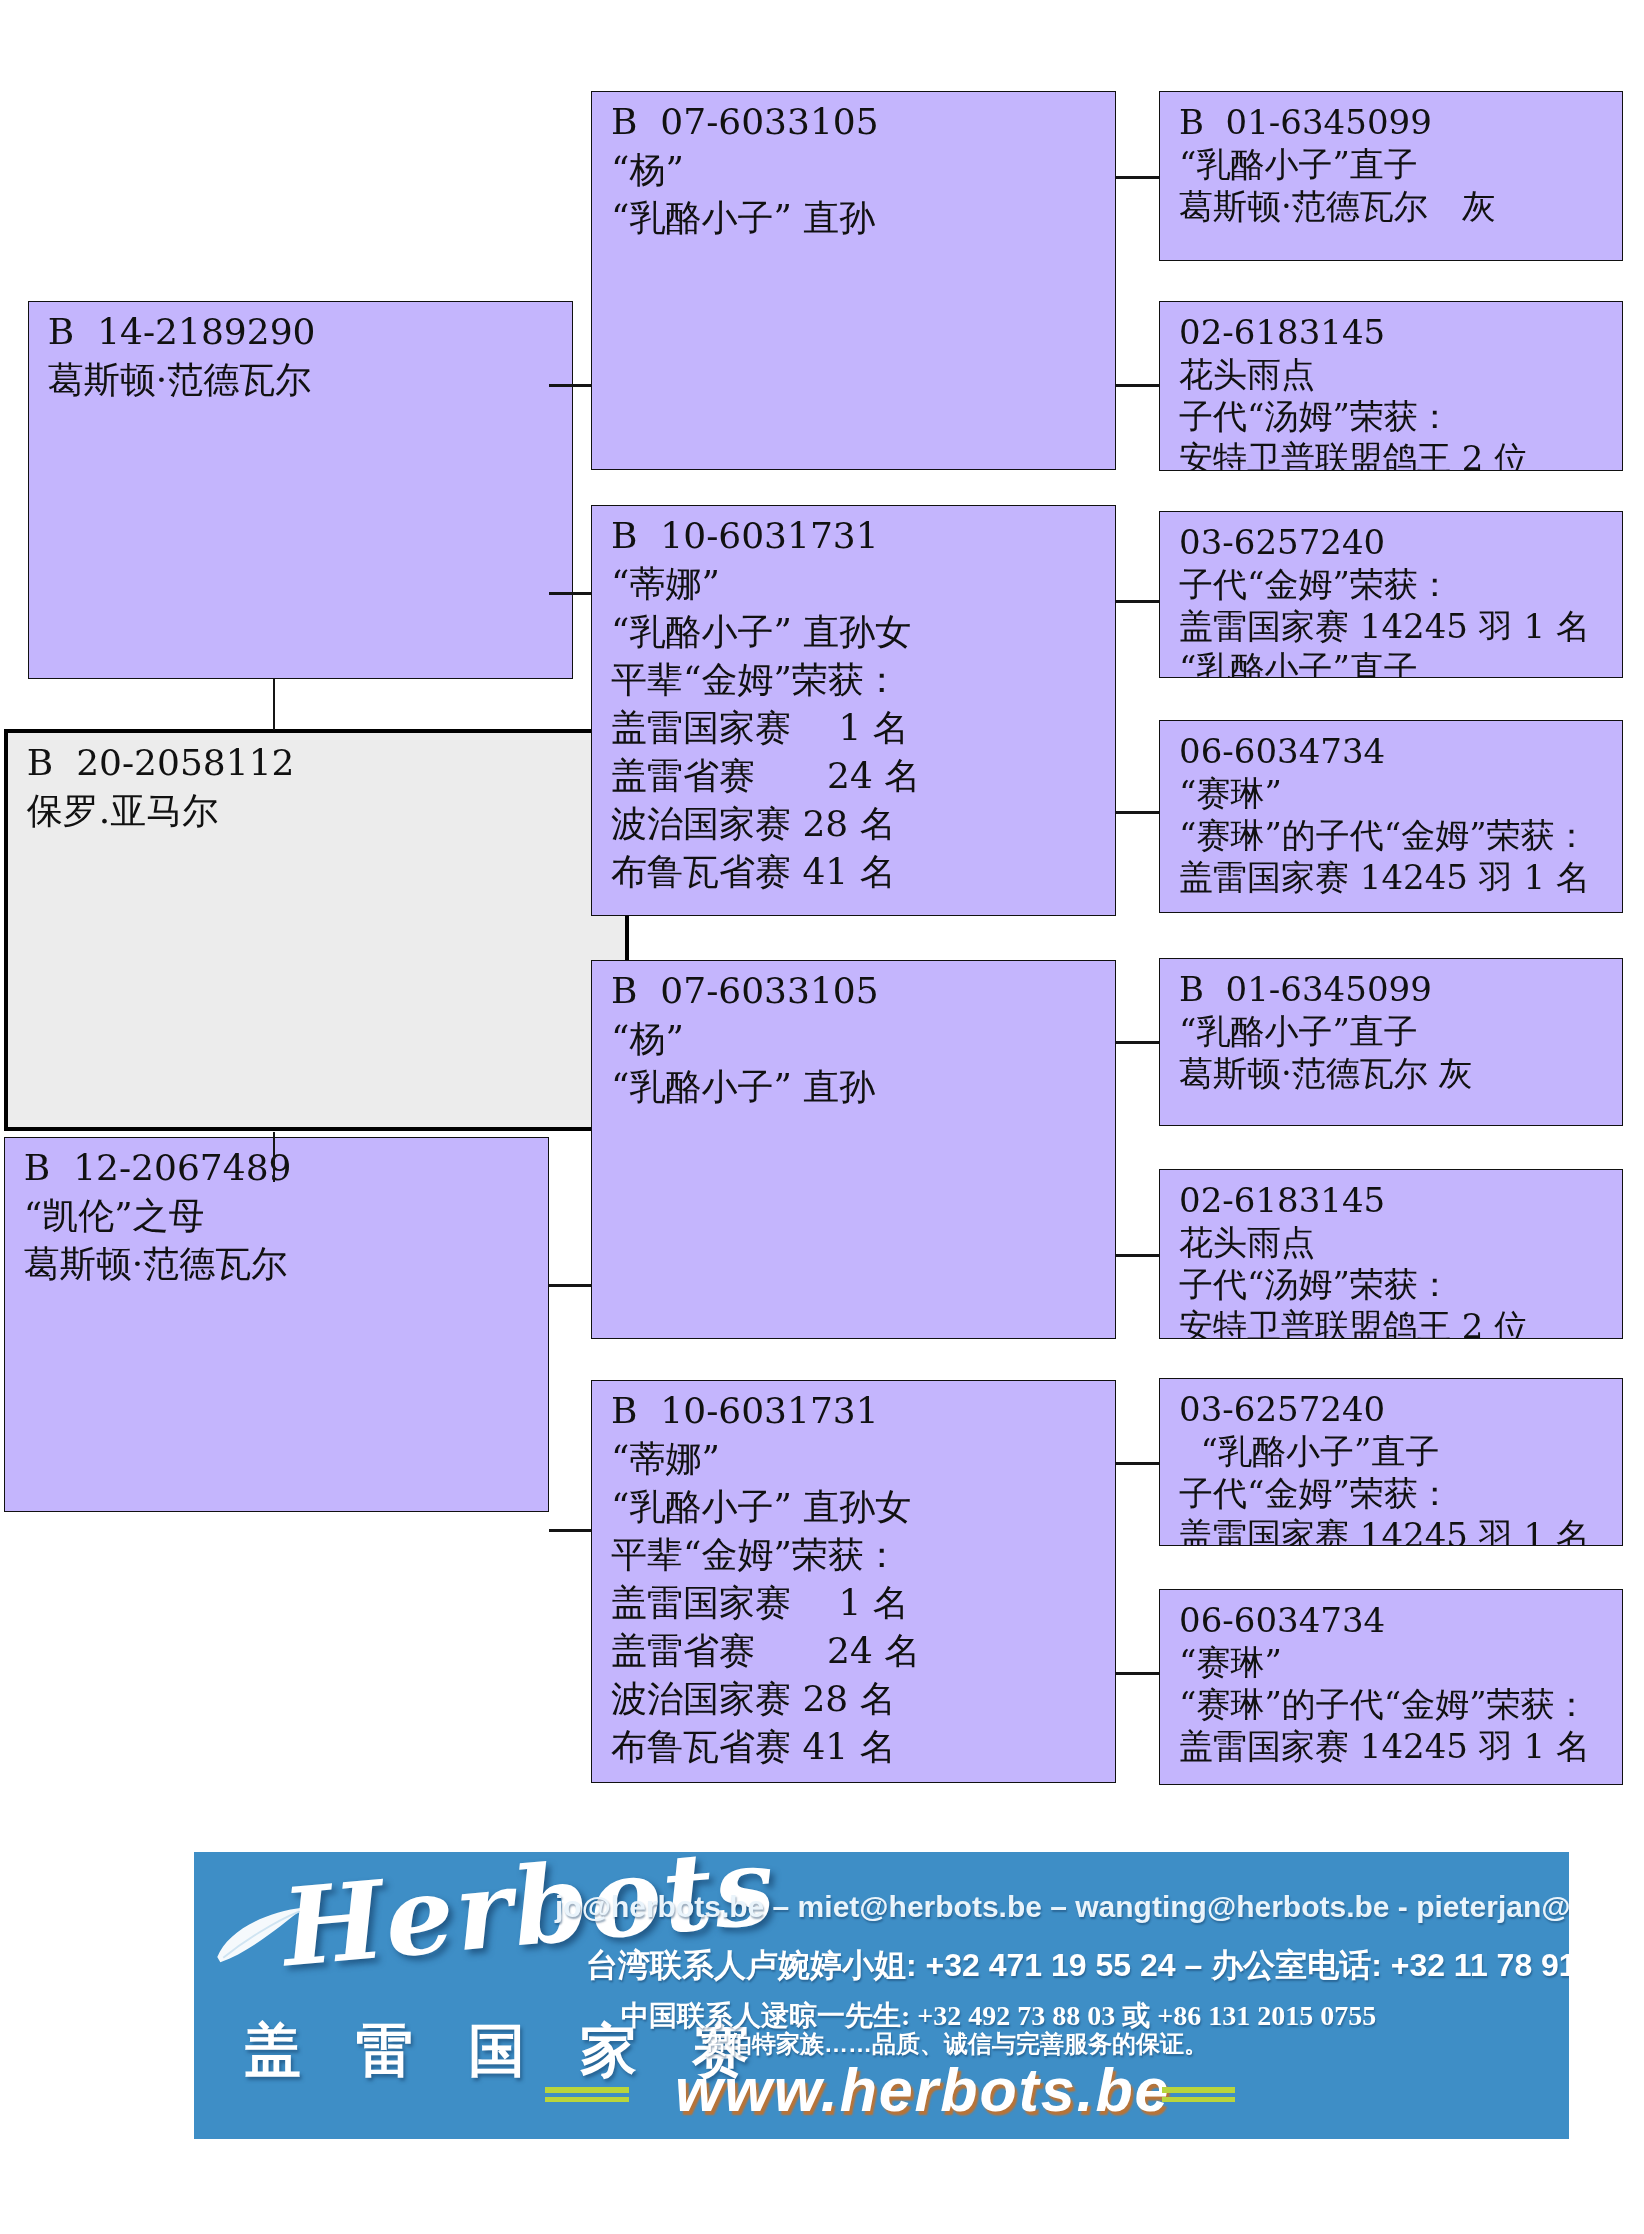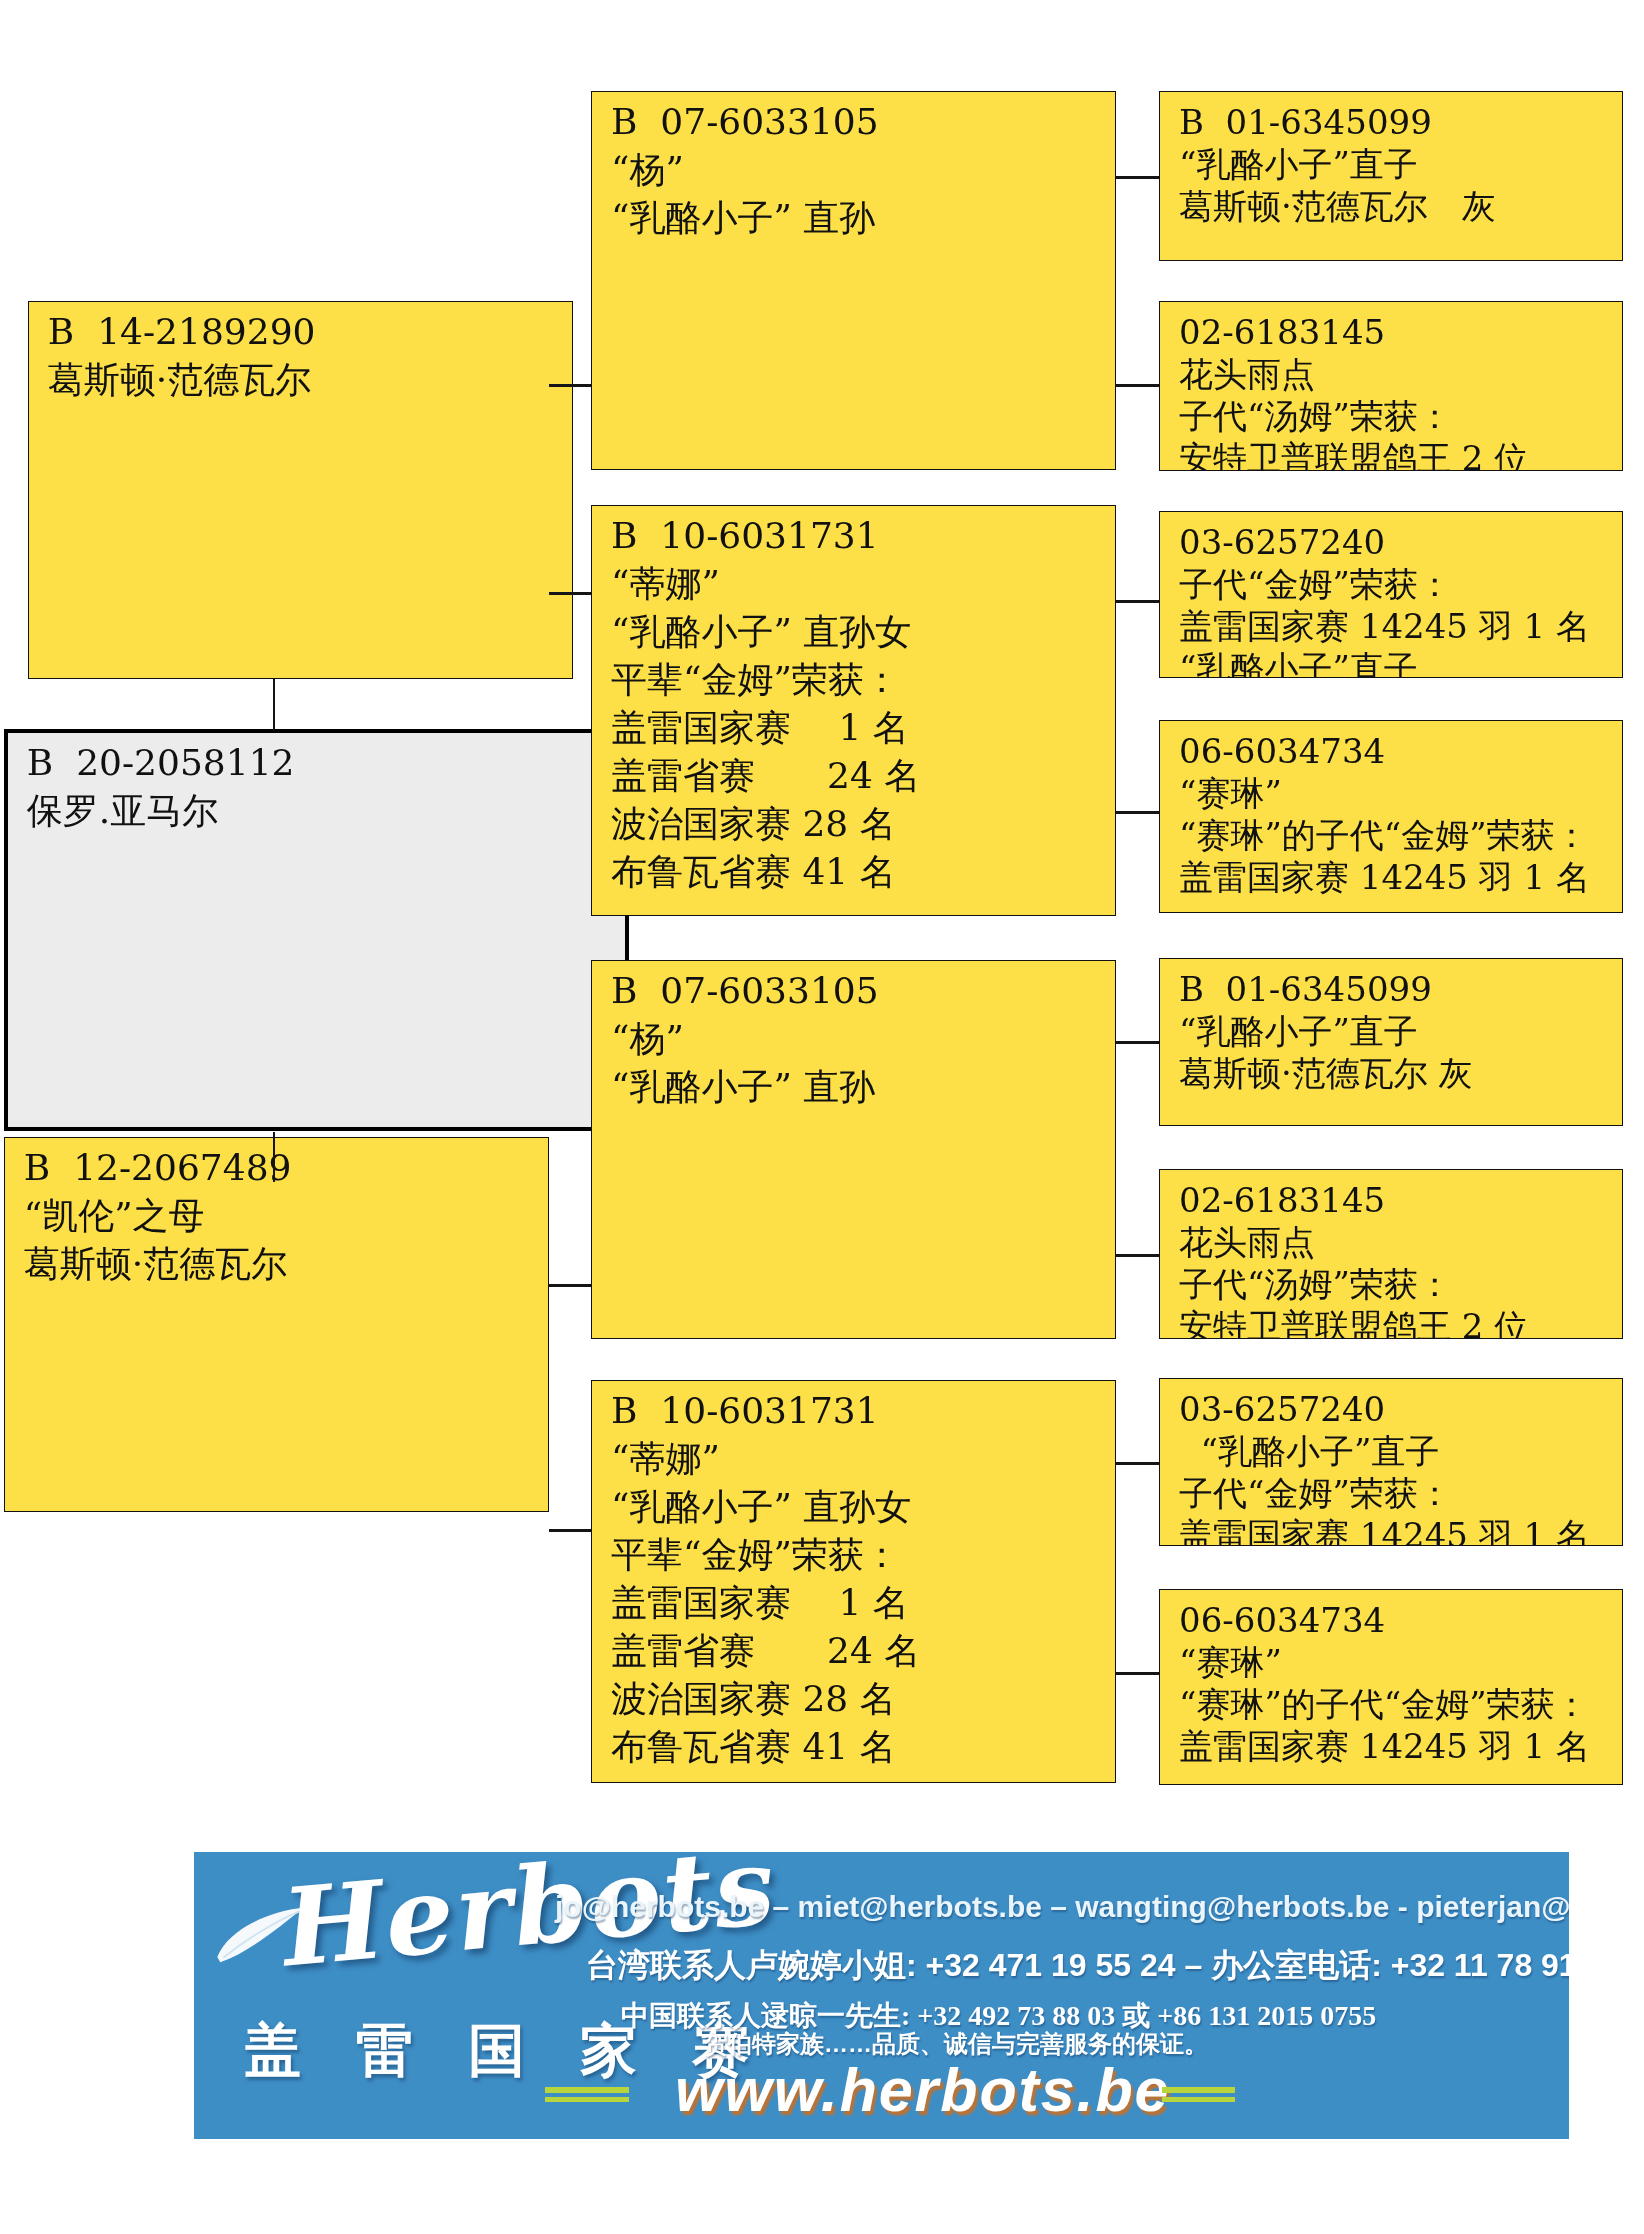--- a/index.html
+++ b/index.html
@@ -1,18 +1,18 @@
 <!DOCTYPE html>
 <html><head>
 <meta charset="utf-8">
 <style>
   html,body{margin:0;padding:0;background:#fff;}
   body{width:1644px;height:2235px;position:relative;font-family:"DejaVu Serif","Liberation Serif",serif;color:#111;}
   #tree{position:absolute;left:0;top:0;width:1644px;height:1816px;}
-  .box{position:absolute;border:1.9px solid #111;background:#fde047;box-sizing:border-box;
+  .box{position:absolute;border:1.9px solid #111;background:#c4b5fd;box-sizing:border-box;
        padding:5.7px 5.7px 0 19px;font-size:36px;line-height:48px;white-space:pre;overflow:hidden;}
   .box.hl{border:4.8px solid #000;background:#ececec;}
   .box.rcol{font-size:34px;line-height:42px;padding-top:9px;}
   .ln{position:absolute;background:#151515;}
   
   #banner{position:absolute;left:194px;top:1852px;width:1375px;height:287px;background:#3e8ec6;overflow:hidden;
           font-family:"Liberation Sans","DejaVu Sans",sans-serif;}
   .logo{position:absolute;left:88px;top:-7.6px;color:#fff;font-family:"DejaVu Serif","Liberation Serif",serif;
         font-style:italic;font-weight:bold;font-size:107px;transform:rotate(-5deg);
         text-shadow:3.8px 4.8px 6.7px rgba(15,55,95,.6);letter-spacing:1.9px;}

